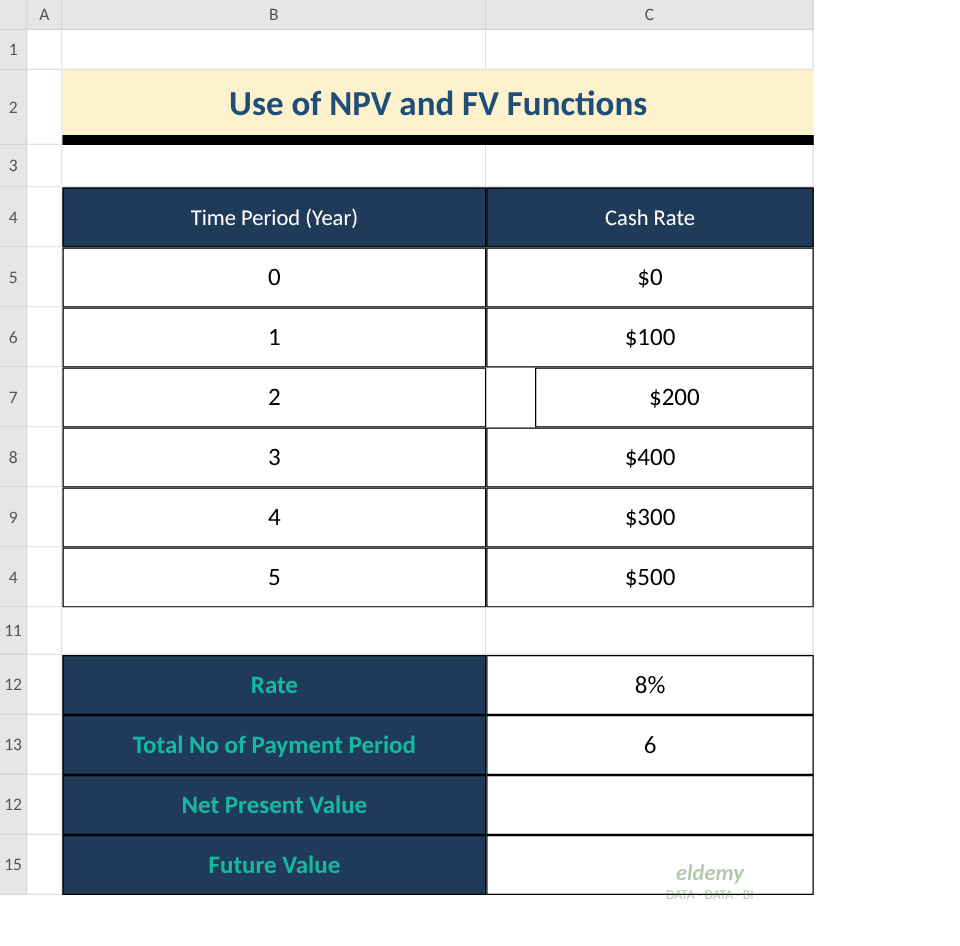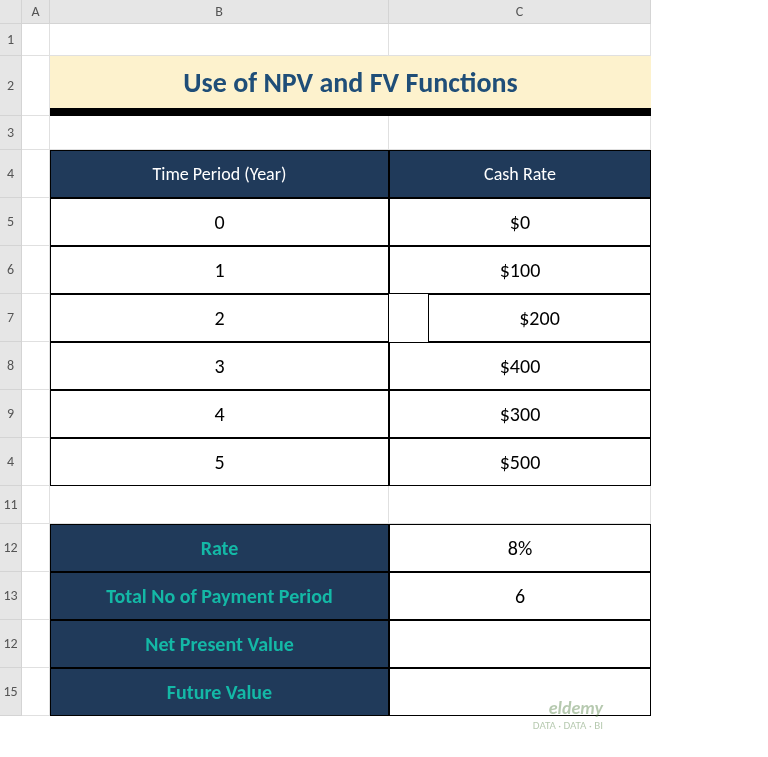--- a/index.html
+++ b/index.html
@@ -84,26 +84,26 @@
       border: 1px solid #000;
     }
     .param-value {
       background: #fff;
       border: 1px solid #000;
       font-size: 20px;
       color: #000;
     }
     .watermark {
       position: absolute;
-      bottom: 25px;
+      bottom: 35px;
       right: 165px;
       opacity: 0.4;
       font-size: 11px;
       color: #4a7a3a;
-      text-align: right;
+      text-align: center;
       pointer-events: none;
     }
     .watermark .brand {
       font-size: 18px;
       font-weight: bold;
       font-style: italic;
     }
   </style>
 </head>
 <body>

